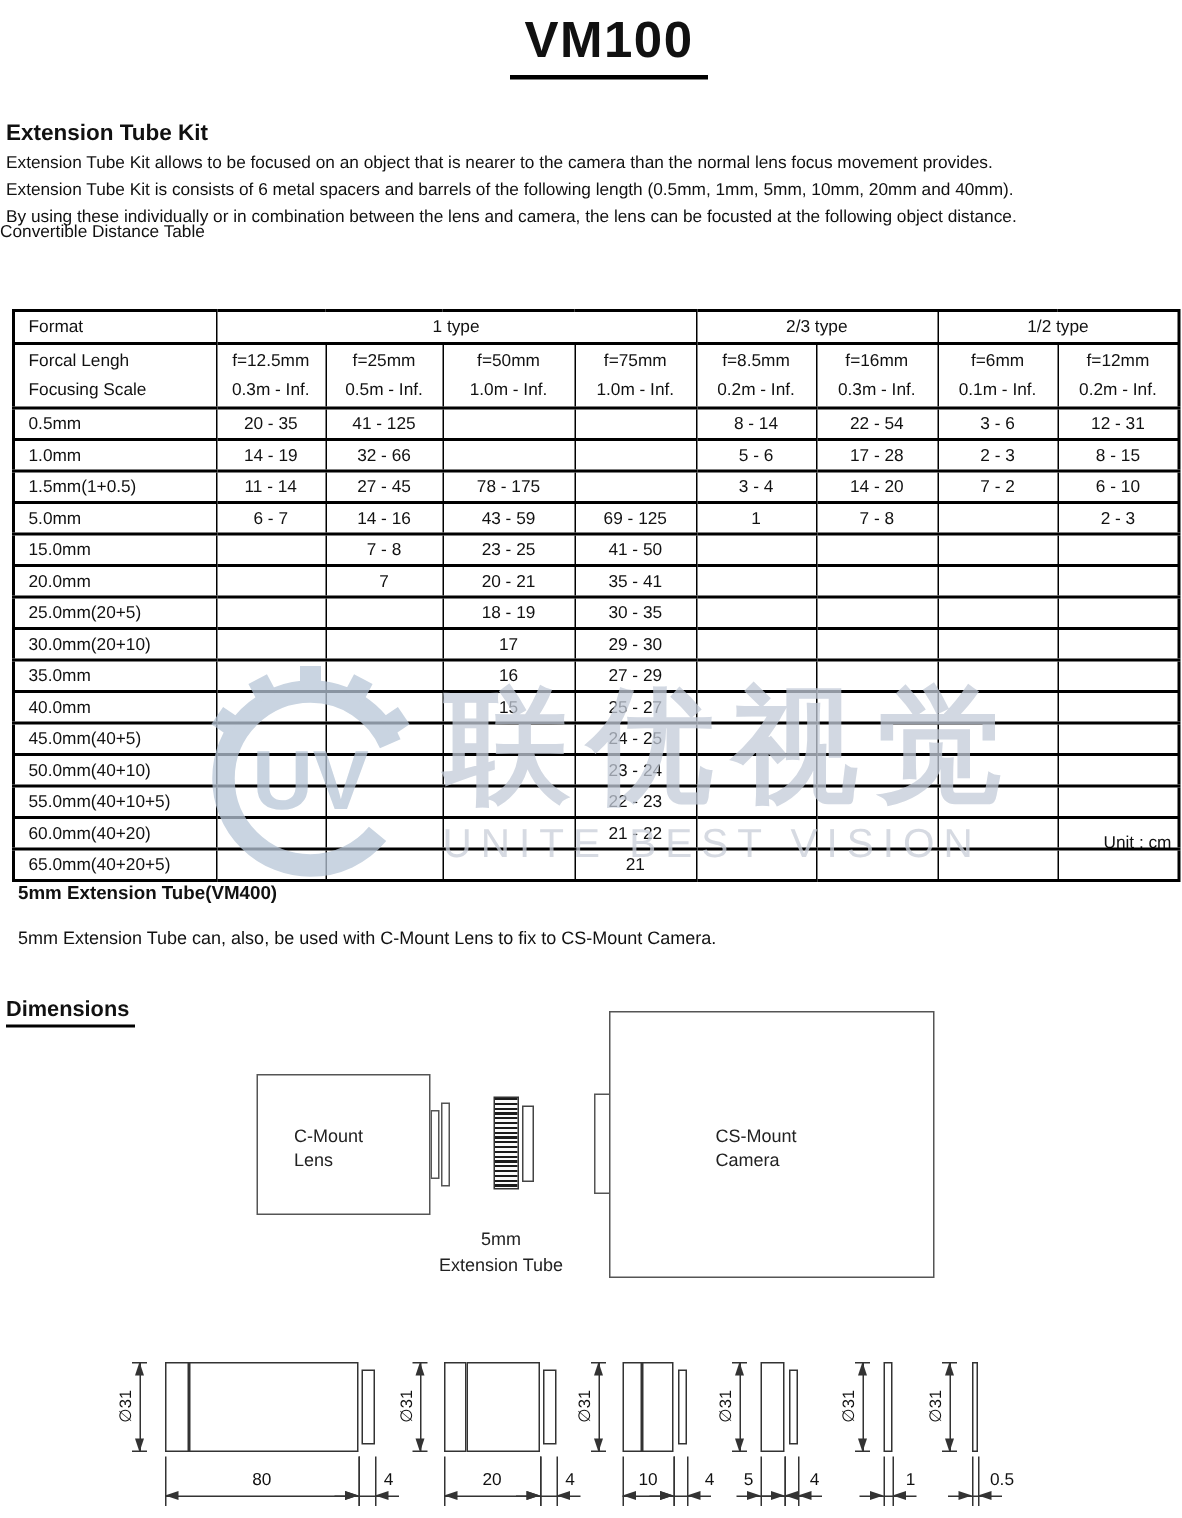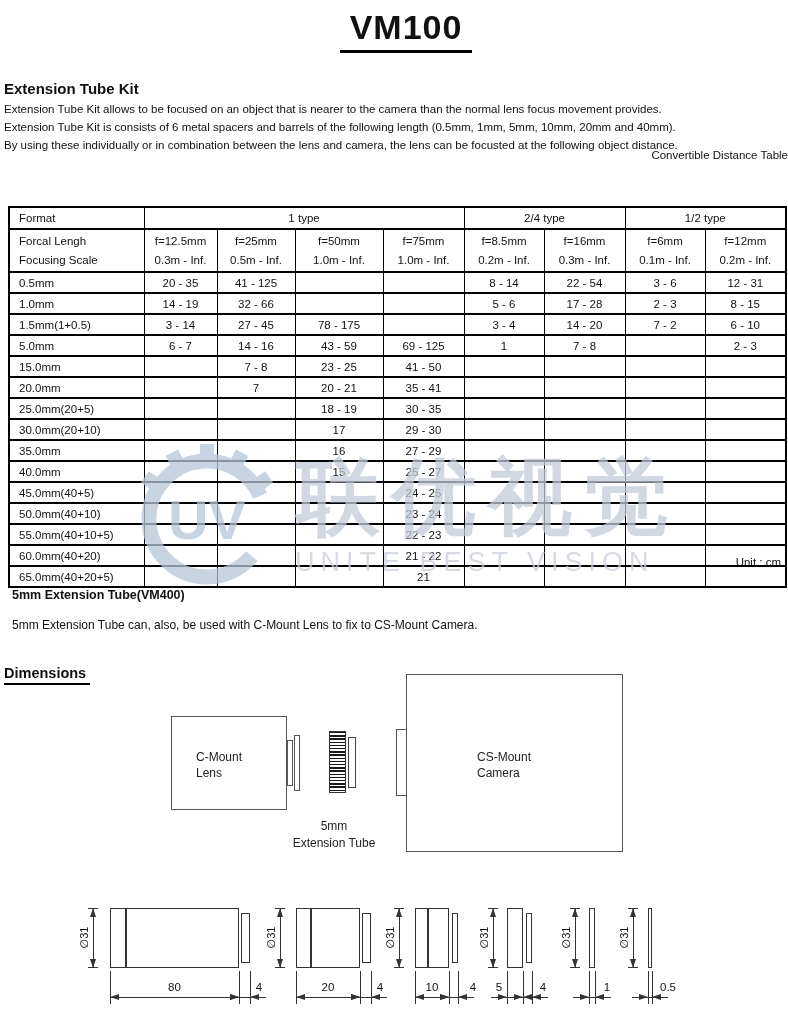--- a/index.html
+++ b/index.html
@@ -8,21 +8,21 @@
     font-family:"Liberation Sans", sans-serif;color:#111;
     position:relative;overflow:hidden;
   }
 
   
   .title-wrap{position:absolute;top:8px;left:0;width:788px;text-align:center;padding-left:12px;}
   .title{display:inline-block;font-size:34px;font-weight:bold;letter-spacing:1px;
          border-bottom:3px solid #000;padding:0 10px 3px 10px;}
   .h-section{position:absolute;left:4px;top:80px;font-size:15px;font-weight:bold;}
   .intro{position:absolute;left:4px;top:100px;width:780px;font-size:11.5px;line-height:18px;}
-  .caption{position:absolute;left:0;top:149px;width:788px;text-align:right;font-size:11.5px;}
+  .caption{position:absolute;left:0;top:149px;width:788px;text-align:left;font-size:11.5px;}
 
   
   .dist-table{position:absolute;left:8px;top:170px;border-collapse:collapse;table-layout:fixed;
               width:777px;font-size:11.5px;z-index:1;background:transparent;margin-top:36px;}
   .dist-table td,.dist-table th{border-left:1px solid #000;border-right:1px solid #000;
               border-top:2px solid #000;border-bottom:2px solid #000;
               padding:0;text-align:center;font-weight:normal;overflow:hidden;white-space:nowrap;}
   .dist-table{border:2px solid #000;}
   .dist-table tr.hr1 td{height:20px;}
   .dist-table tr.hr2 td{height:41px;vertical-align:middle;}
@@ -90,21 +90,21 @@
       <col style="width: 81px;">
       <col style="width: 80px;">
       <col style="width: 81px;">
       <col style="width: 80px;">
       <col style="width: 81px;">
     </colgroup>
   <thead>
       <tr class="hr1">
         <td class="c0">Format</td>
         <td colspan="4">1 type</td>
-        <td colspan="2">2/4 type</td>
+        <td colspan="2">2/3 type</td>
         <td colspan="2">1/2 type</td>
       </tr>
       <tr class="hr2">
         <td class="c0 hcell">
           <div>Forcal Lengh</div>
           <div>Focusing Scale</div>
         </td>
         <td class="hcell">
           <div>f=12.5mm</div>
           <div>0.3m - Inf.</div>
@@ -157,21 +157,21 @@
         <td>32 - 66</td>
         <td></td>
         <td></td>
         <td>5 - 6</td>
         <td>17 - 28</td>
         <td>2 - 3</td>
         <td>8 - 15</td>
       </tr>
       <tr class="dr">
         <td class="c0">1.5mm(1+0.5)</td>
-        <td>3 - 14</td>
+        <td>11 - 14</td>
         <td>27 - 45</td>
         <td>78 - 175</td>
         <td></td>
         <td>3 - 4</td>
         <td>14 - 20</td>
         <td>7 - 2</td>
         <td>6 - 10</td>
       </tr>
       <tr class="dr">
         <td class="c0">5.0mm</td>

